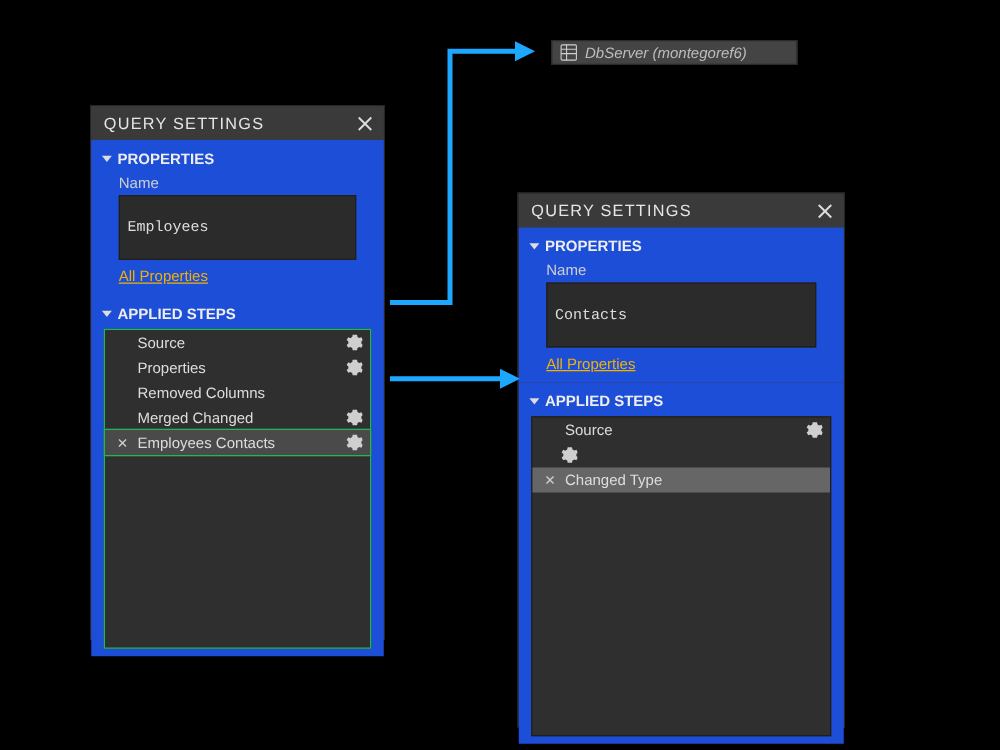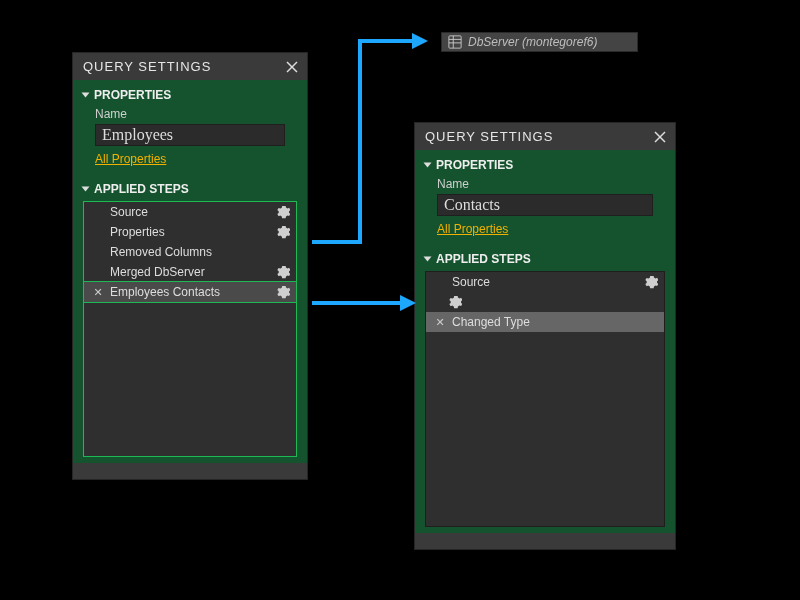--- a/index.html
+++ b/index.html
@@ -12,41 +12,42 @@
     font-size: 12px;
     color: #ddd;
     overflow: hidden;
     position: relative;
   }
   .panel {
     position: absolute;
     background: #3a3a3a;
     border: 1px solid #262626;
     box-sizing: border-box;
+    margin-top: 32px;
   }
   .panel-title {
     display: flex;
     align-items: center;
     justify-content: space-between;
     padding: 6px 8px 6px 10px;
     font-size: 13px;
     letter-spacing: 1px;
     color: #e6e6e6;
     background: #3a3a3a;
   }
   .close-x {
     width: 14px;
     height: 14px;
     stroke: #ddd;
     stroke-width: 1.5;
     cursor: pointer;
   }
   .section {
     padding: 4px 10px 6px 10px;
-    background: #14532d;
+    background: #1d4ed8;
   }
   .section-header {
     display: flex;
     align-items: center;
     gap: 4px;
     font-weight: 600;
     color: #eee;
     padding: 4px 0 3px 0;
     font-size: 12px;
   }
@@ -63,23 +64,23 @@
     padding: 2px 0 3px 12px;
     font-size: 12px;
   }
   .text-input {
     margin: 0 0 0 12px;
     width: calc(100% - 24px);
     box-sizing: border-box;
     background: #2b2b2b;
     border: 1px solid #1f1f1f;
     color: #ddd;
-    padding: 1px 6px;
-    font-family: Liberation Serif, serif;
-    font-size: 16px;
+    padding: 18px 6px;
+    font-family: Liberation Mono, monospace;
+    font-size: 12px;
   }
   .link {
     display: inline-block;
     margin: 6px 0 2px 12px;
     color: #f2b100;
     text-decoration: underline;
     cursor: pointer;
     font-size: 12px;
   }
   .steps-box {
@@ -215,21 +216,21 @@
             <path d="M8 5a3 3 0 1 0 0 6 3 3 0 0 0 0-6zm7 3a7 7 0 0 0-.1-1l1.6-1.2-1.5-2.6-1.9.7a6 6 0 0 0-1.7-1L11 1H7l-.4 2a6 6 0 0 0-1.7 1l-1.9-.7L1.5 5.8 3.1 7a7 7 0 0 0 0 2L1.5 10.2l1.5 2.6 1.9-.7a6 6 0 0 0 1.7 1L7 15h4l.4-2a6 6 0 0 0 1.7-1l1.9.7 1.5-2.6L14.9 9c.07-.33.1-.66.1-1z" fill="#cfcfcf"></path>
           </svg>
         </div>
         <div class="step-row">
           <span class="del">✕</span>
           <span class="label">Removed Columns</span>
           <span style="width:14px"></span>
         </div>
         <div class="step-row">
           <span class="del">✕</span>
-          <span class="label">Merged DbServer</span>
+          <span class="label">Merged Changed</span>
           <svg class="gear" viewBox="0 0 16 16">
             <path d="M8 5a3 3 0 1 0 0 6 3 3 0 0 0 0-6zm7 3a7 7 0 0 0-.1-1l1.6-1.2-1.5-2.6-1.9.7a6 6 0 0 0-1.7-1L11 1H7l-.4 2a6 6 0 0 0-1.7 1l-1.9-.7L1.5 5.8 3.1 7a7 7 0 0 0 0 2L1.5 10.2l1.5 2.6 1.9-.7a6 6 0 0 0 1.7 1L7 15h4l.4-2a6 6 0 0 0 1.7-1l1.9.7 1.5-2.6L14.9 9c.07-.33.1-.66.1-1z" fill="#cfcfcf"></path>
           </svg>
         </div>
         <div class="step-row selected green final">
           <span class="del">✕</span>
           <span class="label">Employees Contacts</span>
           <svg class="gear" viewBox="0 0 16 16">
             <path d="M8 5a3 3 0 1 0 0 6 3 3 0 0 0 0-6zm7 3a7 7 0 0 0-.1-1l1.6-1.2-1.5-2.6-1.9.7a6 6 0 0 0-1.7-1L11 1H7l-.4 2a6 6 0 0 0-1.7 1l-1.9-.7L1.5 5.8 3.1 7a7 7 0 0 0 0 2L1.5 10.2l1.5 2.6 1.9-.7a6 6 0 0 0 1.7 1L7 15h4l.4-2a6 6 0 0 0 1.7-1l1.9.7 1.5-2.6L14.9 9c.07-.33.1-.66.1-1z" fill="#cfcfcf"></path>
           </svg>

